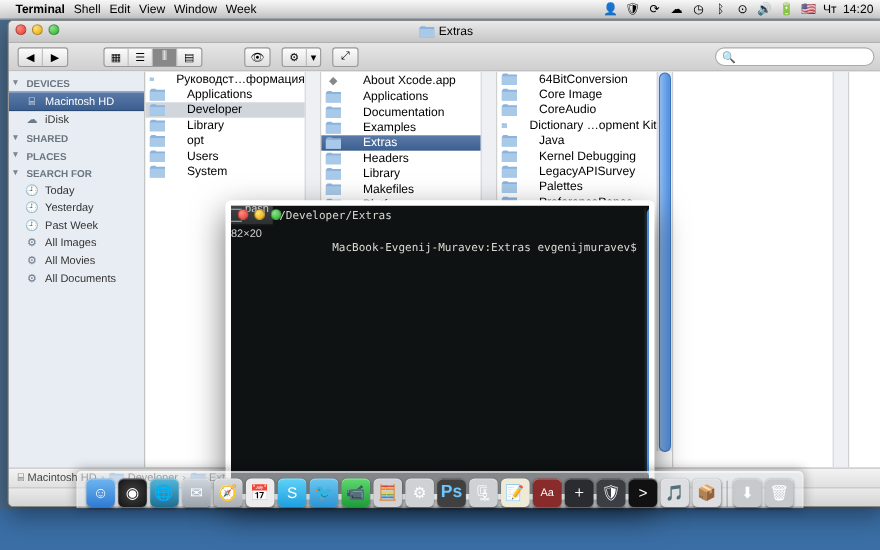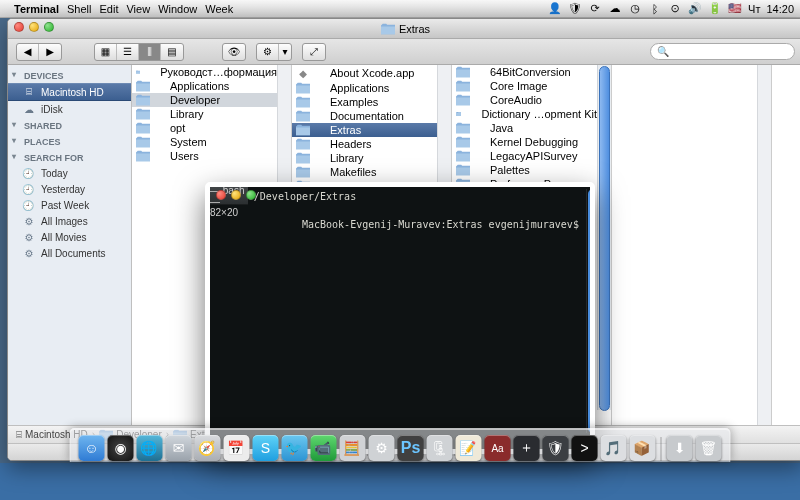--- a/index.html
+++ b/index.html
@@ -516,28 +516,28 @@
                   <path fill="#8bb3dd" d="M0 2l2-2h4l1 1h9v11H0z"></path>
                   <path fill="#a8c9e8" d="M0 3h16v9H0z"></path>
                 </svg>
                 <span>opt</span>
               </div>
               <div class="row hasarrow">
                 <svg class="foldersvg" viewBox="0 0 16 12">
                   <path fill="#8bb3dd" d="M0 2l2-2h4l1 1h9v11H0z"></path>
                   <path fill="#a8c9e8" d="M0 3h16v9H0z"></path>
                 </svg>
+                <span>Users</span>
+              </div>
+              <div class="row hasarrow">
+                <svg class="foldersvg" viewBox="0 0 16 12">
+                  <path fill="#8bb3dd" d="M0 2l2-2h4l1 1h9v11H0z"></path>
+                  <path fill="#a8c9e8" d="M0 3h16v9H0z"></path>
+                </svg>
                 <span>System</span>
-              </div>
-              <div class="row hasarrow">
-                <svg class="foldersvg" viewBox="0 0 16 12">
-                  <path fill="#8bb3dd" d="M0 2l2-2h4l1 1h9v11H0z"></path>
-                  <path fill="#a8c9e8" d="M0 3h16v9H0z"></path>
-                </svg>
-                <span>Users</span>
               </div>
             </div>
             <div class="col-scrollbar"></div>
           </div>
           <div class="col">
             <div class="col-scroll">
               <div class="row">
                 <span class="ficon file-ico">◆</span>
                 <span>About Xcode.app</span>
               </div>
@@ -546,28 +546,28 @@
                   <path fill="#8bb3dd" d="M0 2l2-2h4l1 1h9v11H0z"></path>
                   <path fill="#a8c9e8" d="M0 3h16v9H0z"></path>
                 </svg>
                 <span>Applications</span>
               </div>
               <div class="row hasarrow">
                 <svg class="foldersvg" viewBox="0 0 16 12">
                   <path fill="#8bb3dd" d="M0 2l2-2h4l1 1h9v11H0z"></path>
                   <path fill="#a8c9e8" d="M0 3h16v9H0z"></path>
                 </svg>
+                <span>Documentation</span>
+              </div>
+              <div class="row hasarrow">
+                <svg class="foldersvg" viewBox="0 0 16 12">
+                  <path fill="#8bb3dd" d="M0 2l2-2h4l1 1h9v11H0z"></path>
+                  <path fill="#a8c9e8" d="M0 3h16v9H0z"></path>
+                </svg>
                 <span>Examples</span>
-              </div>
-              <div class="row hasarrow">
-                <svg class="foldersvg" viewBox="0 0 16 12">
-                  <path fill="#8bb3dd" d="M0 2l2-2h4l1 1h9v11H0z"></path>
-                  <path fill="#a8c9e8" d="M0 3h16v9H0z"></path>
-                </svg>
-                <span>Documentation</span>
               </div>
               <div class="row hasarrow sel">
                 <svg class="foldersvg" viewBox="0 0 16 12">
                   <path fill="#8bb3dd" d="M0 2l2-2h4l1 1h9v11H0z"></path>
                   <path fill="#a8c9e8" d="M0 3h16v9H0z"></path>
                 </svg>
                 <span>Extras</span>
               </div>
               <div class="row hasarrow">
                 <svg class="foldersvg" viewBox="0 0 16 12">

